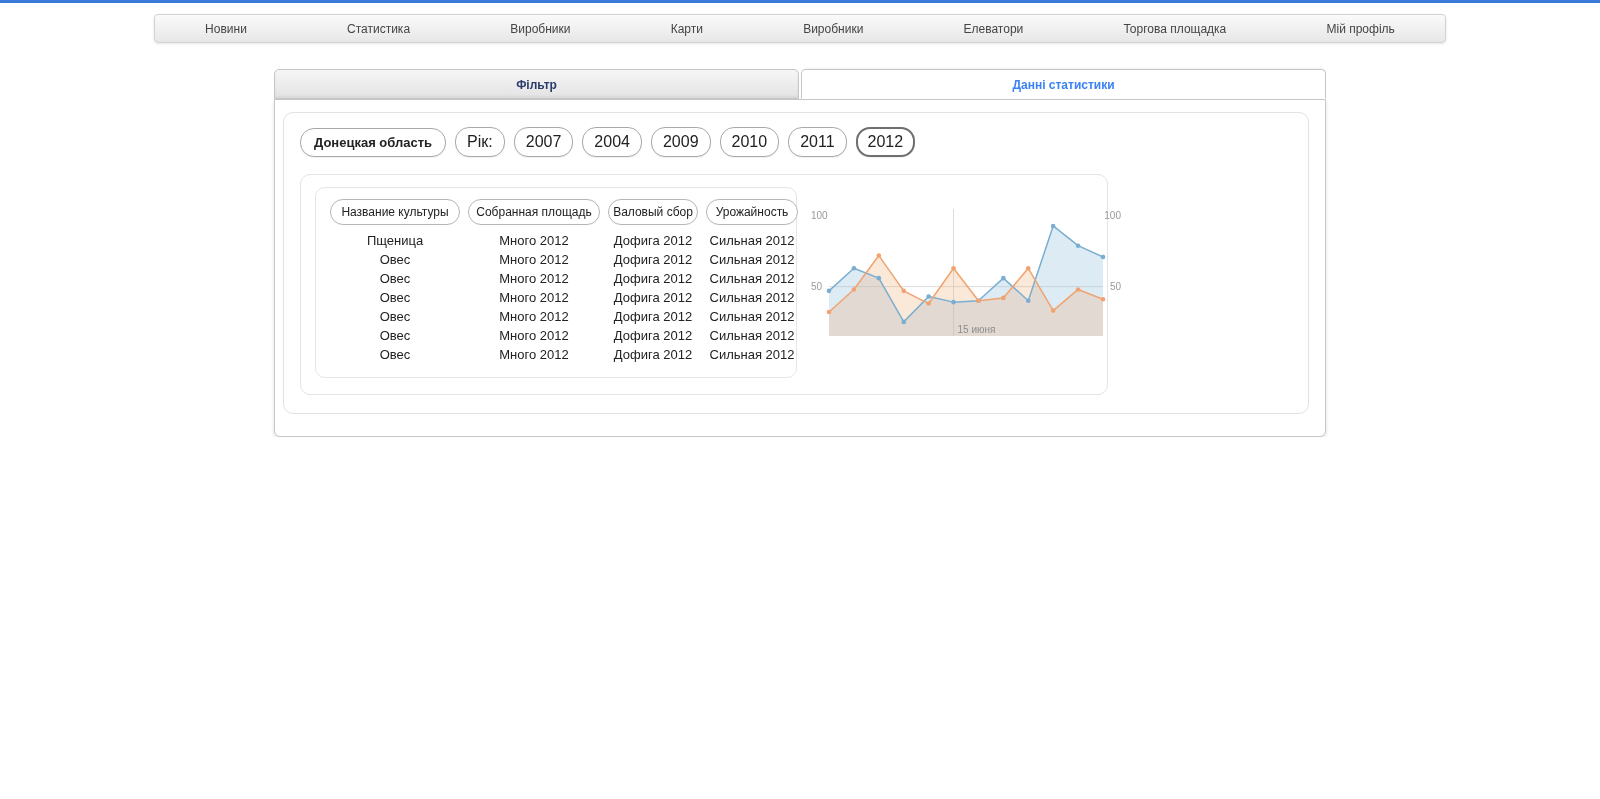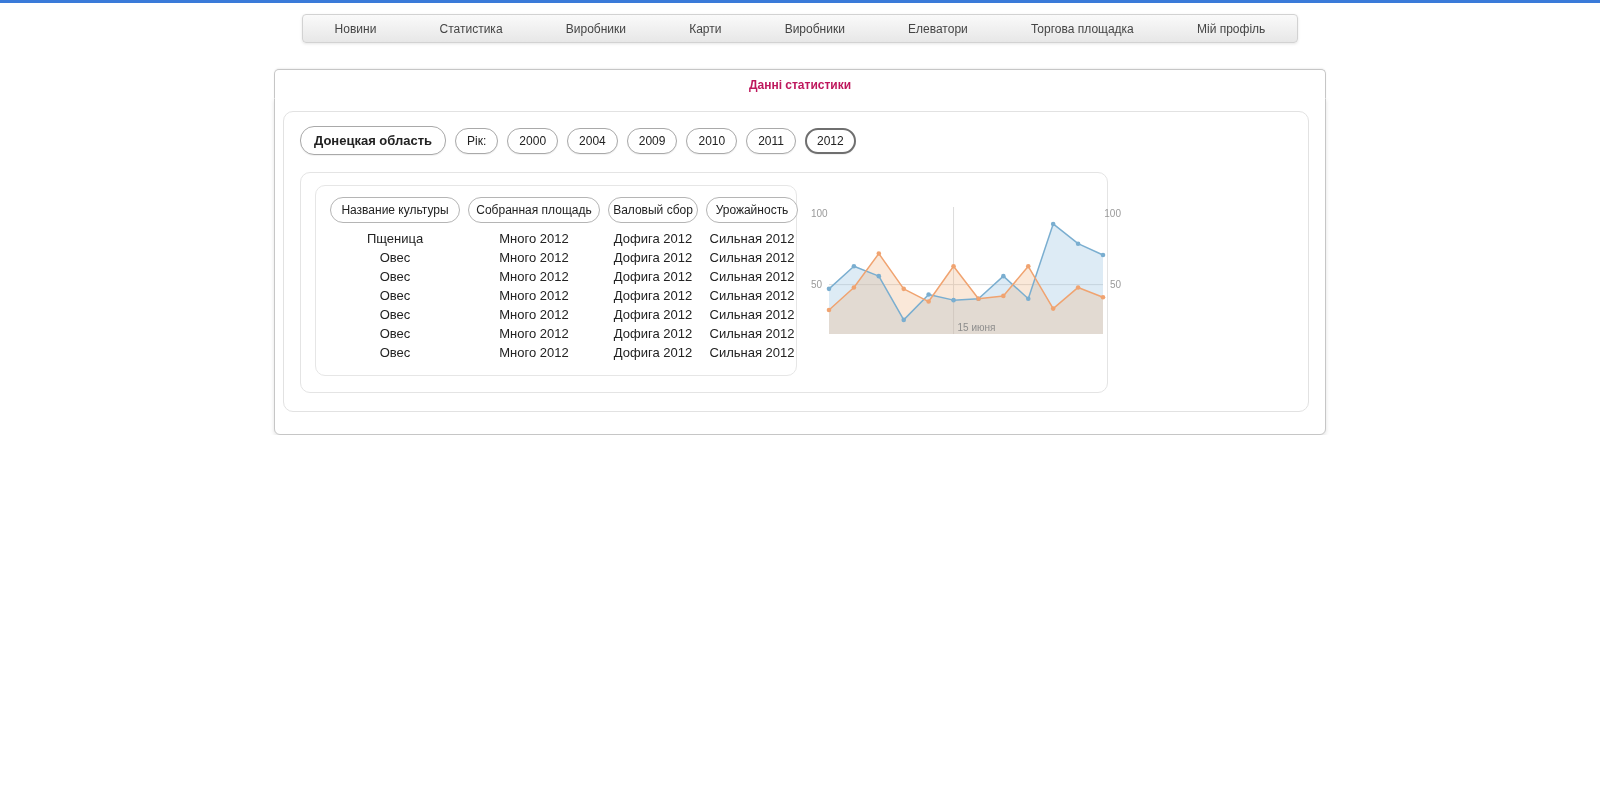--- a/index.html
+++ b/index.html
@@ -1,48 +1,48 @@
 <!DOCTYPE html>
 <html><head>
 <meta charset="utf-8">
 <style>
   * { box-sizing: border-box; }
   html,body { margin:0; padding:0; background:#fff; font-family:"Liberation Sans", sans-serif; }
   .top-strip { height:3px; width:100%; }
 
   .navbar {
-    width:996px; margin:11px auto 16px; height:29px;
+    width:1292px; margin:11px auto 16px; height:29px;
     border:1px solid #d2d2d2; border-radius:4px;
     background:linear-gradient(#fafafa,#e7e7e7);
     box-shadow:0 1px 3px rgba(0,0,0,0.10);
     display:flex; align-items:center; justify-content:space-around;
   }
   .nav-item { font-size:12px; color:#454545; cursor:pointer; padding:0 8px; white-space:nowrap; }
 
   .panel { width:1052px; margin:26px auto 0; }
   .tabs { display:flex; gap:2px; position:relative; z-index:2; }
   .tab {
     flex:1; height:30px; line-height:30px; text-align:center;
     font-size:12px; font-weight:bold; cursor:pointer;
     border:1px solid #c6c6c6; border-radius:5px 5px 0 0;
   }
   .tab-filter { background:linear-gradient(#f6f6f6,#e3e3e3); color:#2b3c6b; box-shadow:inset 0 -2px 3px rgba(0,0,0,0.05); }
-  .tab-active { background:#fff; border-bottom:1px solid #fff; margin-bottom:-1px; color:#be185d; box-shadow:0 -1px 2px rgba(0,0,0,0.06); }
+  .tab-active { background:#fff; border-bottom:1px solid #fff; margin-bottom:-1px; color:#3b82f6; box-shadow:0 -1px 2px rgba(0,0,0,0.06); }
 
   .panel-body {
     border:1px solid #c6c6c6; border-radius:0 0 6px 6px; background:#fff;
     min-height:300px; padding:12px 16px 22px 8px;
     box-shadow:0 2px 4px rgba(0,0,0,0.12);
   }
   .inner-box { border:1px solid #e2e2e2; border-radius:10px; padding:14px 16px 18px 16px; }
 
   .filter-row { display:flex; align-items:center; gap:9px; flex-wrap:wrap; }
   .pill {
     background:#fff; border:1px solid #a9a9a9; border-radius:14px;
-    padding:5px 11px; font-size:12px; color:#222; cursor:pointer;
+    padding:5px 11px; font-size:16px; color:#222; cursor:pointer;
     font-family:"Liberation Sans", sans-serif;
     box-shadow:0 1px 1px rgba(0,0,0,0.06);
   }
   .pill.region { font-weight:bold; font-size:13px; padding:6px 13px; }
   .pill.year-label { cursor:default; }
   .pill.year-selected { border:2px solid #6f6f6f; padding:4px 10px; }
 
   .data-box {
     margin-top:17px; display:flex; align-items:flex-start;
     border:1px solid #e4e4e4; border-radius:10px;
@@ -72,29 +72,30 @@
   <div class="nav-item">Виробники</div>
   <div class="nav-item">Карти</div>
   <div class="nav-item">Виробники</div>
   <div class="nav-item">Елеватори</div>
   <div class="nav-item">Торгова площадка</div>
   <div class="nav-item">Мій профіль</div>
 </div>
 
 <div class="panel">
   <div class="tabs">
+    <div class="tab tab-filter">Фільтр</div>
     <div class="tab tab-active">Данні статистики</div>
   </div>
   <div class="panel-body">
     <div class="inner-box">
 
       <div class="filter-row">
         <button class="pill region">Донецкая область</button>
         <button class="pill year-label">Рік:</button>
-        <button class="pill year">2000</button>
+        <button class="pill year">2007</button>
         <button class="pill year">2004</button>
         <button class="pill year">2009</button>
         <button class="pill year">2010</button>
         <button class="pill year">2011</button>
         <button class="pill year year-selected">2012</button>
       </div>
 
       <div class="data-box">
         <div class="table-box">
           <div class="table-head">

